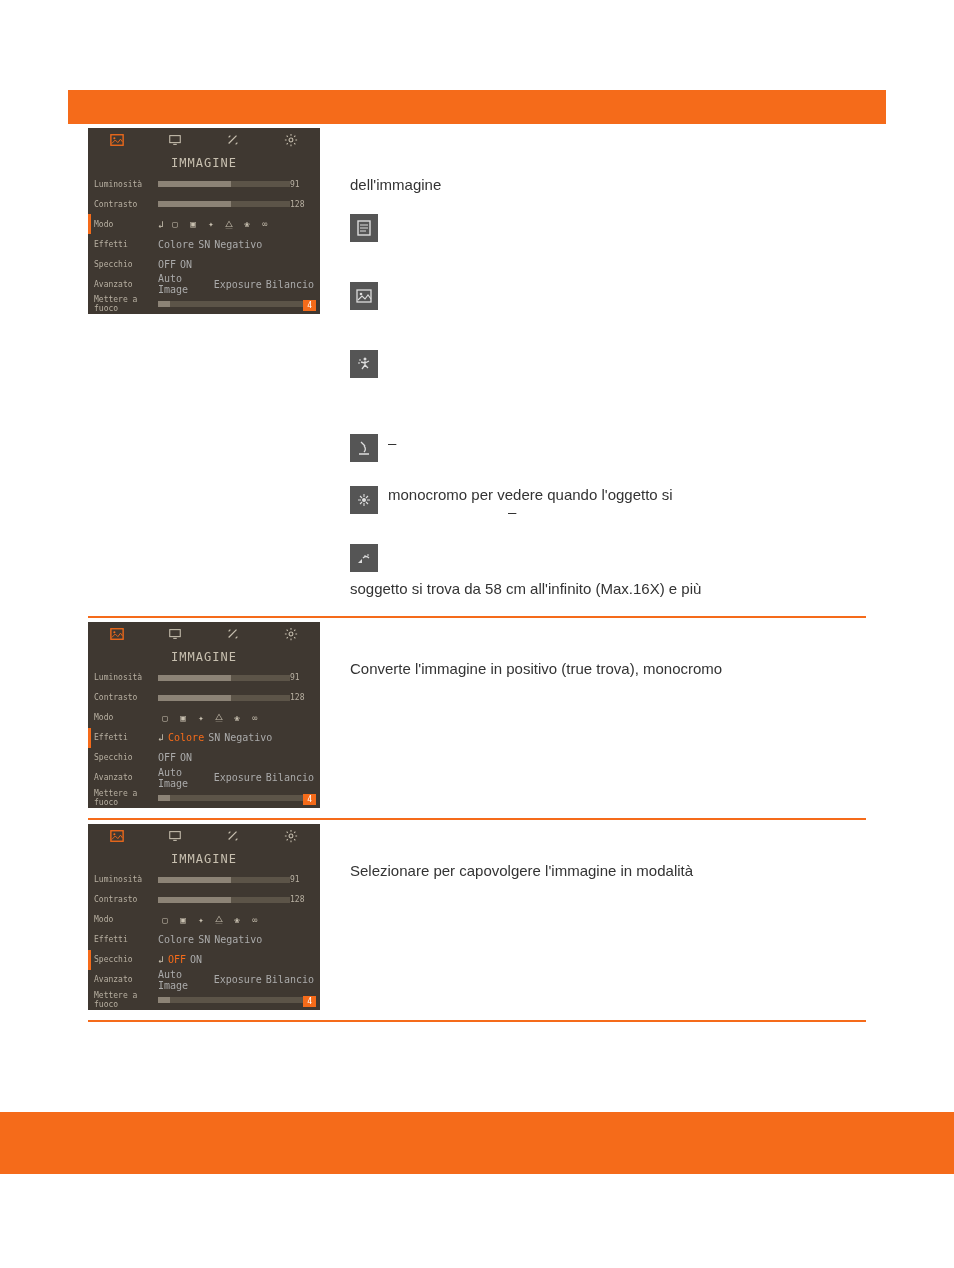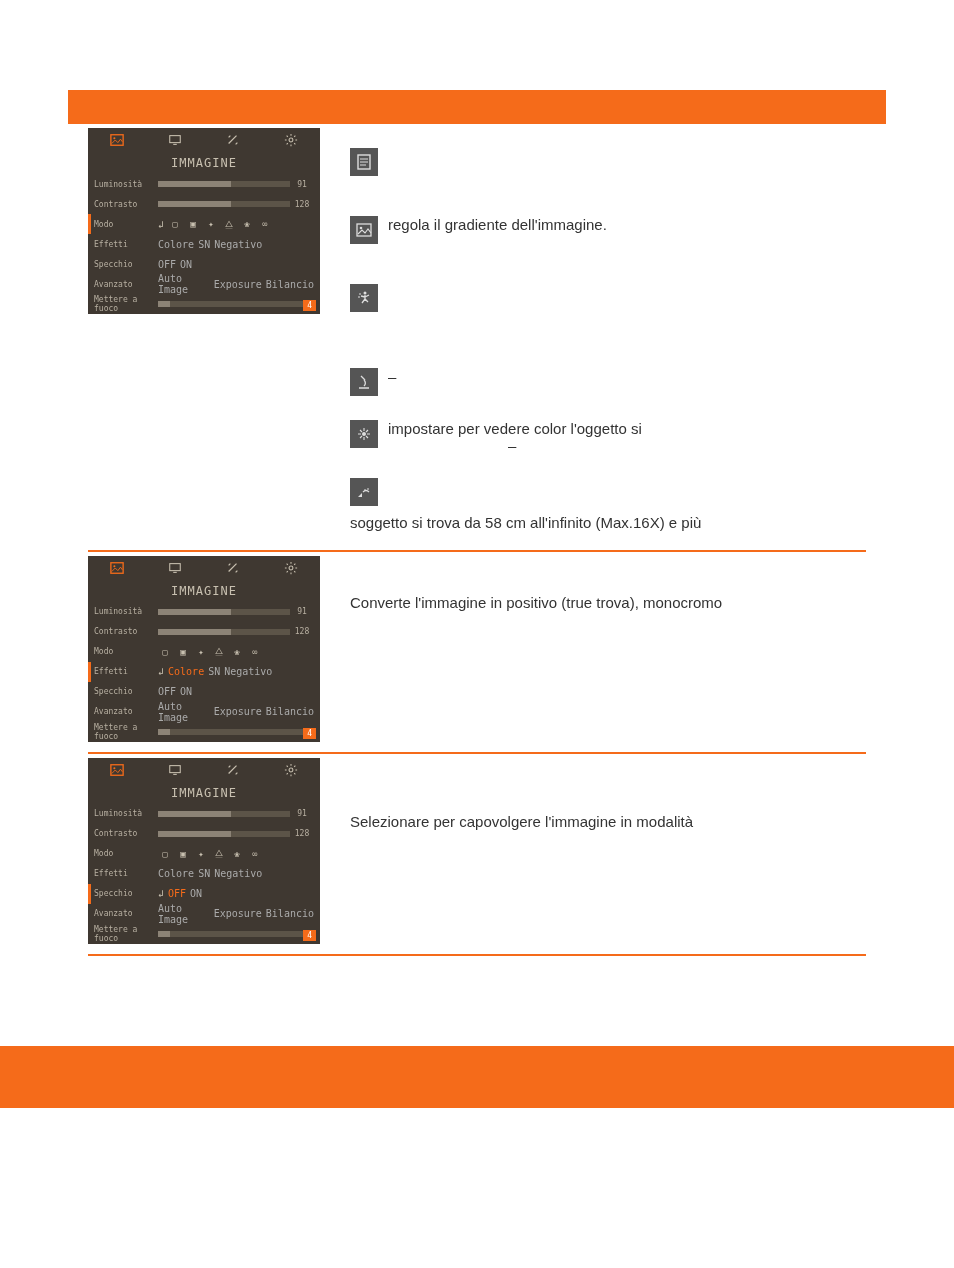--- a/index.html
+++ b/index.html
@@ -35,21 +35,21 @@
   .panel-tab.active { background: #3f3831; position: relative; }
   .panel-tab-icon { width: 14px; height: 14px; }
   .panel-hl { position: absolute; left: 0; top: 0; width: 4px; height: 24px; background: #f56b1a; }
   .panel-title { text-align: center; padding: 4px 0; font-size: 12px; letter-spacing: 1px; color: #c8c0b0; }
   .panel-row { display: flex; align-items: center; height: 20px; padding: 0 6px; }
   .panel-row.hl { border-left: 3px solid #f56b1a; padding-left: 3px; }
   .panel-label { width: 64px; font-size: 8px; }
   .panel-ctrl { flex: 1; display: flex; align-items: center; gap: 4px; height: 100%; }
   .slider-track { flex: 1; height: 6px; background: #5c5448; position: relative; }
   .slider-fill { position: absolute; left: 0; top: 0; height: 100%; background: #8c8376; }
-  .panel-val { width: 24px; text-align: center; font-size: 8px; }
+  .panel-val { width: 24px; text-align: left; font-size: 8px; }
   .mini-icn {
     width: 14px; height: 14px; display: inline-flex; align-items: center;
     justify-content: center; color: #c8c0b0; font-size: 9px;
   }
   .opt { font-size: 10px; color: #aaa; }
   .opt.sel { color: #f56b1a; }
   .arrow-sel { color: #c8c0b0; font-size: 10px; }
   .panel-bot-val {
     position: absolute; right: 4px; bottom: 3px; background: #f56b1a;
     color: #fff; font-size: 8px; padding: 1px 4px;
@@ -159,40 +159,40 @@
                   <div class="slider-track">
                     <div class="slider-fill" style="width:8%"></div>
                   </div>
                 </div>
             </div>
             <div class="panel-bot-val">4</div>
           </div>
         </div>
 
         <div class="desc-col">
+          <p style="margin-top:44px" dataephem-name="">dell'immagine</p>
 
           <div class="desc-line">
             <div class="icon-sq">
               <svg viewBox="0 0 18 18">
                   <rect x="3" y="2" width="12" height="14" fill="none" stroke="#ddd" stroke-width="1.4"></rect>
                   <path d="M5 6h8M5 9h8M5 12h6" stroke="#ddd" stroke-width="1"></path>
                 </svg>
             </div>
             <div class="desc-text"></div>
           </div>
 
           <div class="desc-line" style="margin-top:40px">
             <div class="icon-sq">
               <svg viewBox="0 0 18 18">
                   <rect x="2" y="3" width="14" height="12" fill="none" stroke="#ddd" stroke-width="1.3"></rect>
                   <circle cx="6" cy="7" r="1.3" fill="#ddd"></circle>
                   <path d="M3 13 L7 9 L10 12 L13 8 L16 12" fill="none" stroke="#ddd" stroke-width="1.1"></path>
                 </svg>
             </div>
-            <div class="desc-text">regola il gradiente dell'immagine.</div>
           </div>
 
           <div class="desc-line" style="margin-top:40px">
             <div class="icon-sq">
               <svg viewBox="0 0 18 18">
                   <circle cx="10" cy="4" r="1.5" fill="#ddd"></circle>
                   <path d="M10 6 L10 10 L7 14 M10 10 L13 13 M10 8 L6 7 M10 8 L14 6" stroke="#ddd" stroke-width="1.3" fill="none"></path>
                   <path d="M4 5h2M3 8h2" stroke="#ddd" stroke-width="1"></path>
                 </svg>
             </div>
@@ -209,21 +209,21 @@
           </div>
 
           <div class="desc-line" style="margin-top:24px">
             <div class="icon-sq">
               <svg viewBox="0 0 18 18">
                   <circle cx="9" cy="9" r="2" fill="#ddd"></circle>
                   <path d="M9 3v3M9 12v3M3 9h3M12 9h3M5 5l2 2M11 11l2 2M13 5l-2 2M7 11l-2 2" stroke="#ddd" stroke-width="1.1"></path>
                 </svg>
             </div>
             <div class="desc-text">
-              <span>impostare per vedere color l'oggetto si</span><br>
+              <span>monocromo per vedere quando l'oggetto si</span><br>
               <span style="margin-left:120px">–</span>
             </div>
           </div>
 
           <div class="desc-line" style="margin-top:24px">
             <div class="icon-sq">
               <svg viewBox="0 0 18 18">
                   <path d="M3 14 L7 10 L7 14 Z" fill="#ddd"></path>
                   <path d="M8 9 C10 7 12 7 14 9" stroke="#ddd" stroke-width="1.2" fill="none"></path>
                   <path d="M10 6v2M13 5v2" stroke="#ddd" stroke-width="1"></path>
@@ -428,21 +428,21 @@
                 <div class="panel-ctrl">
                   <div class="slider-track">
                     <div class="slider-fill" style="width:8%"></div>
                   </div>
                 </div>
               </div>
             <div class="panel-bot-val">4</div>
           </div>
         </div>
         <div class="desc-col">
-          <p style="margin-top:51px">Selezionare per capovolgere l'immagine in modalità</p>
+          <p style="margin-top:34px">Selezionare per capovolgere l'immagine in modalità</p>
         </div>
       </div>
     </div>
 
   </div>
 
   <div class="footer-orange"></div>
 </div>
 
 </body></html>

